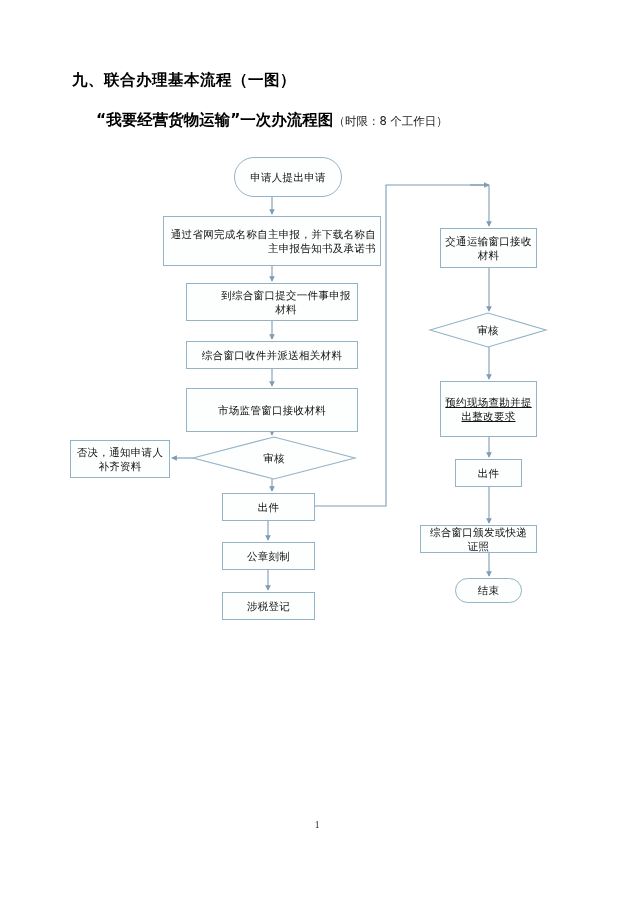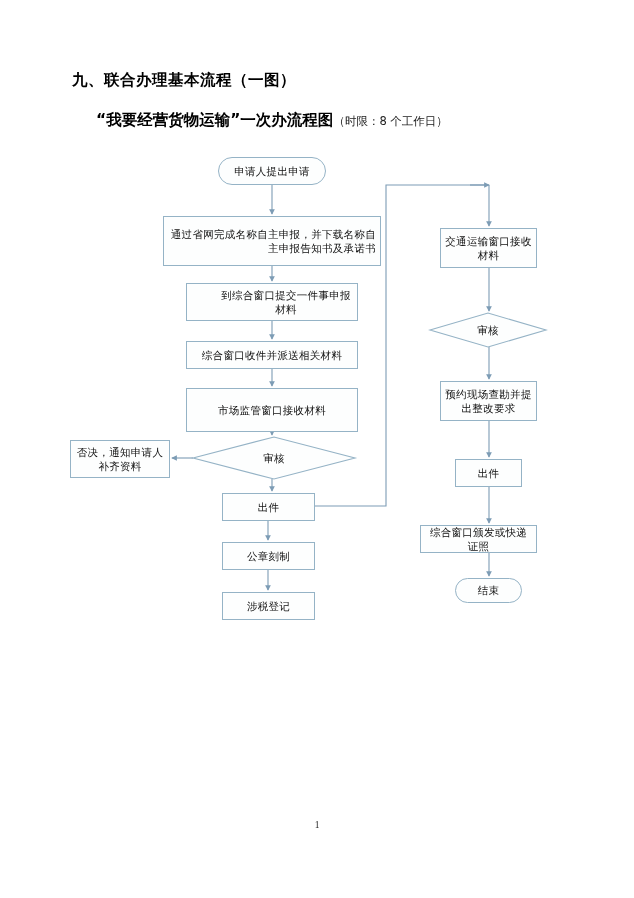--- a/index.html
+++ b/index.html
@@ -155,21 +155,21 @@
 
         <line x1="489" y1="553" x2="489" y2="576" marker-end="url(#arrow)"></line>
       </g>
 
       <g fill="#fdfefe" stroke="#95b3c6" stroke-width="1.1">
         <polygon points="193,458 274,437 355,458 274,479"></polygon>
         <polygon points="430,330 488,313 546,330 488,347"></polygon>
       </g>
     </svg>
 
-    <div class="node terminator" style="left:218px; top:157px; width:108px; height:28px;text-align:center;">
+    <div class="node terminator" style="left:234px; top:157px; width:108px; height:40px;text-align:center;">
       <span>申请人提出申请</span>
     </div>
 
     <div class="node" style="left:163px; top:216px; width:218px; height:50px;text-align:right;">
       <span>通过省网完成名称自主申报，并下载名称自主申报告知书及承诺书</span>
     </div>
 
     <div class="node" style="left:186px; top:283px; width:172px; height:38px;padding-left:32px;">
       <span>到综合窗口提交一件事申报材料</span>
     </div>
@@ -203,21 +203,21 @@
     </div>
 
     <div class="node" style="left:440px; top:228px; width:97px; height:40px;">
       <span>交通运输窗口接收材料</span>
     </div>
 
     <div class="node diamond-label" style="left:450px; top:317px; width:76px; height:26px;">
       <span>审核</span>
     </div>
 
-    <div class="node" style="left:440px; top:381px; width:97px; height:40px;">
+    <div class="node" style="left:440px; top:381px; width:97px; height:56px;text-decoration:underline;">
       <span>预约现场查勘并提出整改要求</span>
     </div>
 
     <div class="node" style="left:455px; top:459px; width:67px; height:28px;">
       <span>出件</span>
     </div>
 
     <div class="node" style="left:420px; top:525px; width:117px; height:28px;">
       <span>综合窗口颁发或快递证照</span>
     </div>

